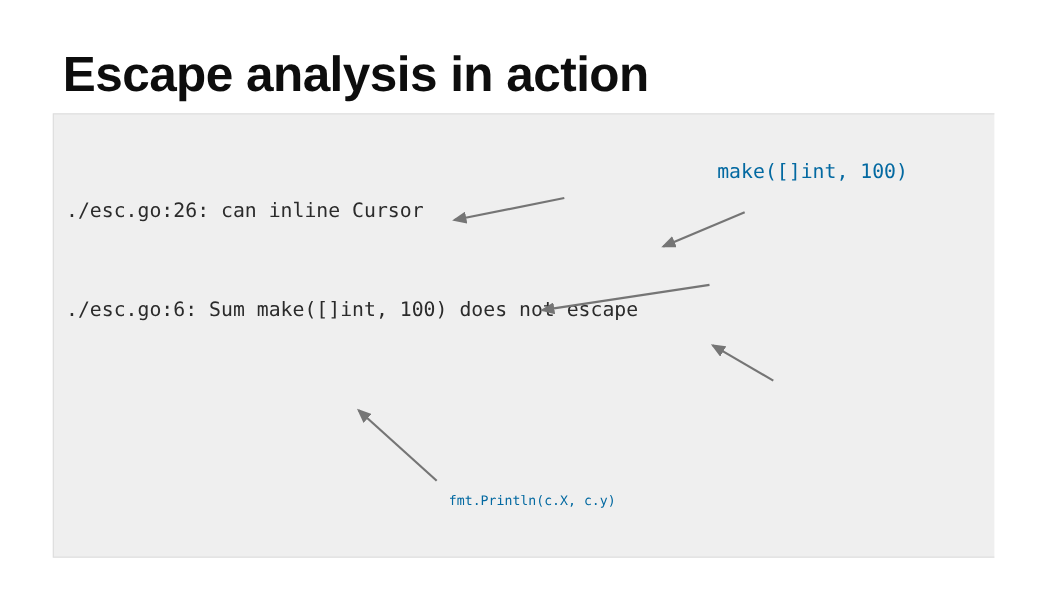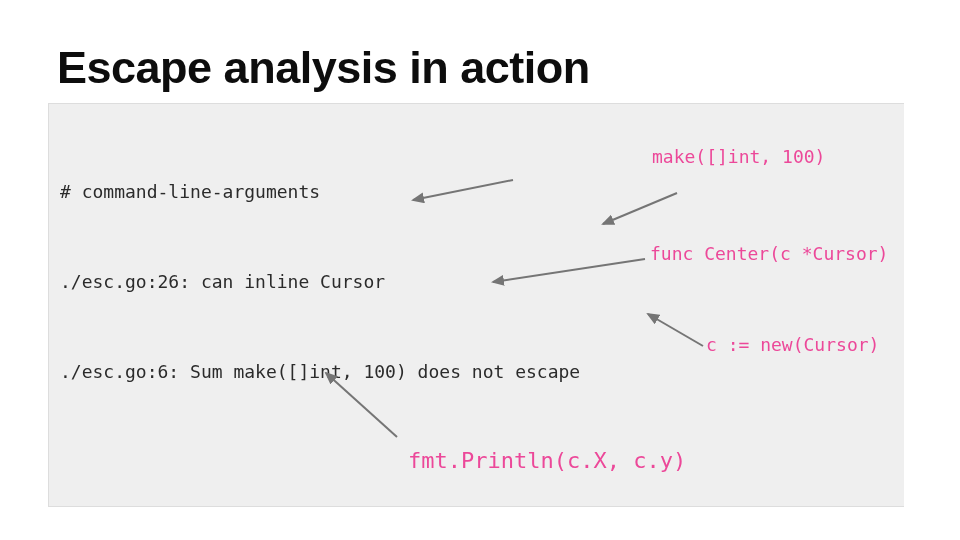--- a/index.html
+++ b/index.html
@@ -32,63 +32,60 @@
   }
   .terminal{
     position:absolute;left:60px;top:117px;
     font-family:"DejaVu Sans Mono", monospace;
     font-size:18px;line-height:30px;
     color:var(--term-color);
     white-space:pre;
   }
   .annotation{
     position:absolute;
-    color:#ec4899;
+    color:#0369a1;
     white-space:pre;
   }
   .mono{font-family:"DejaVu Sans Mono", monospace;}
   .sans{font-family:"Liberation Sans", sans-serif;}
   .note-inlined{left:404px;top:127px;font-size:16px;line-height:19px;}
   .note-make{left:652px;top:146px;font-size:18px;}
   .note-func{left:650px;top:243px;font-size:18px;}
   .note-new{left:706px;top:334px;font-size:18px;}
-  .note-println{left:408px;top:448px;font-size:22px;}
+  .note-println{left:408px;top:448px;font-size:12px;}
   .arrows{
     position:absolute;left:0;top:0;width:960px;height:540px;
     pointer-events:none;
   }
   .arrow-line{stroke:var(--arrow-color);stroke-width:2;}
   .arrow-head{fill:var(--arrow-color);}
 </style>
 </head>
 <body>
 
 <div class="slide">
 
   <h1 class="title">Escape analysis in action</h1>
 
   <div class="codebox"></div>
 
   <div class="terminal">
-    <div># command-line-arguments</div>
     <div>./esc.go:26: can inline Cursor</div>
     <div>./esc.go:6: Sum make([]int, 100) does not escape</div>
     
     
     
   </div>
 
   <div class="annotation note-inlined">
   </div>
 
   <div class="annotation mono note-make">make([]int, 100)</div>
 
-  <div class="annotation mono note-func">func Center(c *Cursor)</div>
 
-  <div class="annotation mono note-new">c := new(Cursor)</div>
 
   <div class="annotation mono note-println">fmt.Println(c.X, c.y)</div>
 
   <svg class="arrows" viewBox="0 0 960 540" xmlns="http://www.w3.org/2000/svg">
     <defs>
       <marker id="ah" markerUnits="userSpaceOnUse" markerWidth="13" markerHeight="11" refX="11" refY="5.5" orient="auto">
         <path class="arrow-head" d="M0,0 L13,5.5 L0,11 z"></path>
       </marker>
     </defs>
   <line x1="513" y1="180" x2="413" y2="200" class="arrow-line" marker-end="url(#ah)"></line>

